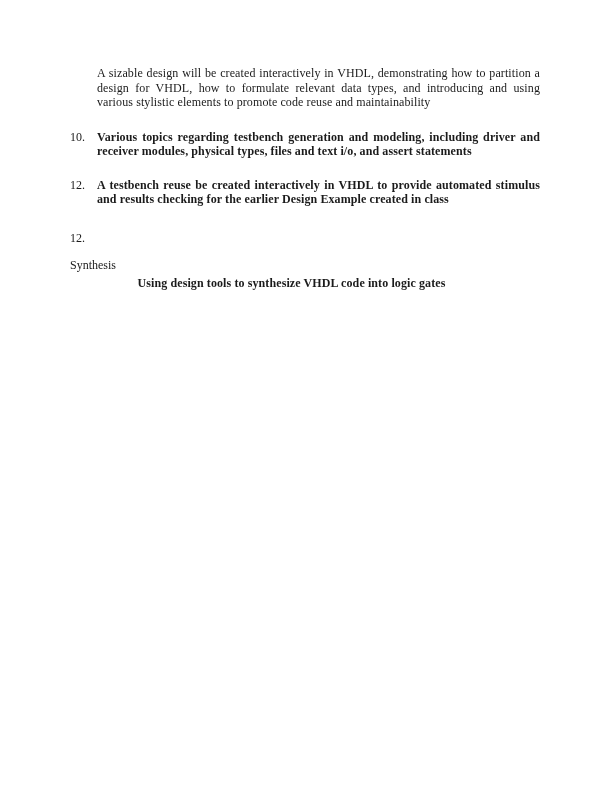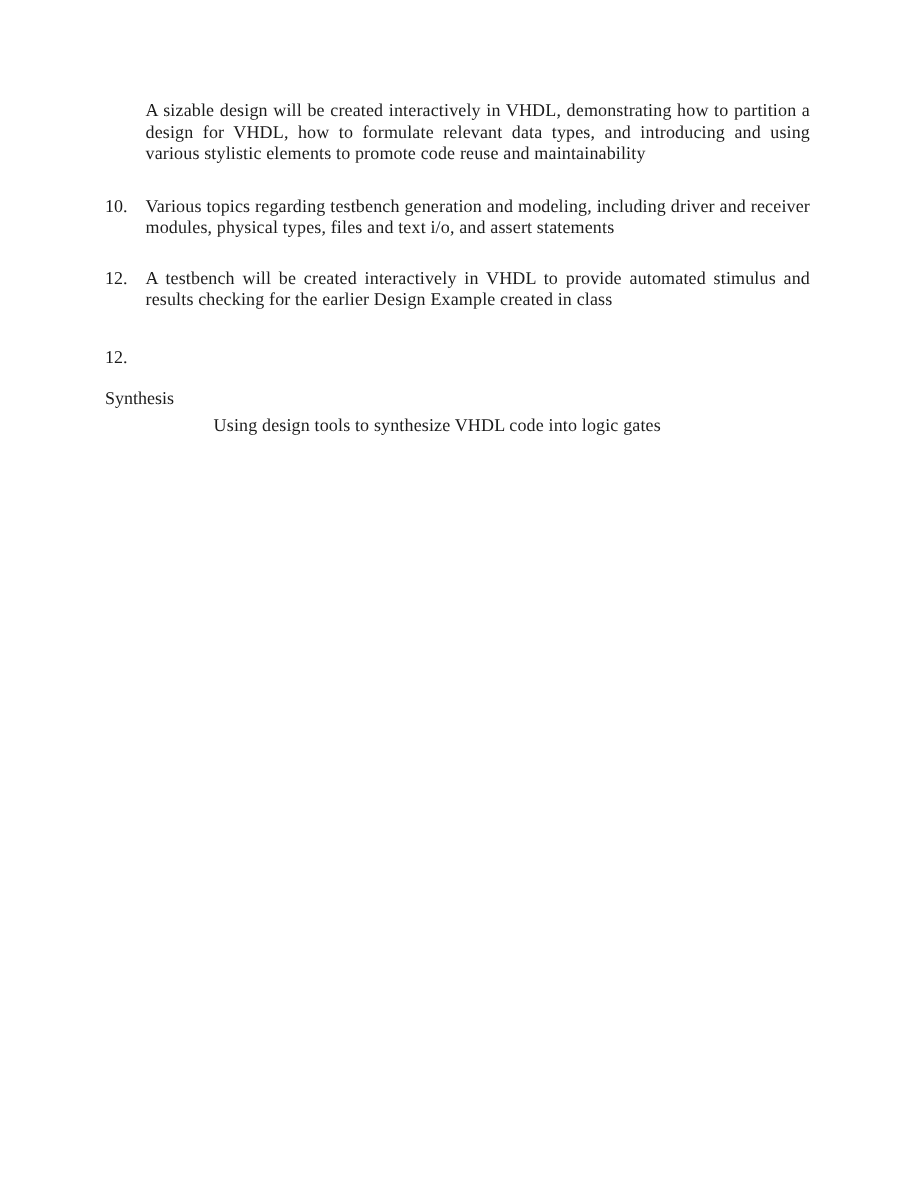--- a/index.html
+++ b/index.html
@@ -45,20 +45,21 @@
   .item-10 { margin-top: 20px; }
   .item-11 { margin-top: 19px; }
   .item-12 { margin-top: 24px; flex-direction: column; }
   .item-title {
     margin: 0 0 4px 0;
   }
   .item-body {
     margin: 0;
     text-align: justify;
     letter-spacing: 0.1px;
+    font-weight: bold;
   }
   .item-body.single-line {
     text-align: center;
   }
 </style>
 </head>
 <body>
 
 <div class="page">
   <div class="content">
@@ -68,21 +69,21 @@
     <div class="outline-item item-10">
       <div class="num-col">10.</div>
       <div class="text-col">
         <p class="item-body">Various topics regarding testbench generation and modeling, including driver and receiver modules, physical types, files and text i/o, and assert statements</p>
       </div>
     </div>
 
     <div class="outline-item item-11">
       <div class="num-col">12.</div>
       <div class="text-col">
-        <p class="item-body">A testbench will be created interactively in VHDL to provide automated stimulus and results checking for the earlier Design Example created in class</p>
+        <p class="item-body">A testbench reuse be created interactively in VHDL to provide automated stimulus and results checking for the earlier Design Example created in class</p>
       </div>
     </div>
 
     <div class="outline-item item-12">
       <div class="num-col">12.</div>
       <div class="text-col">
         <p class="item-title">Synthesis</p>
         <p class="item-body single-line">Using design tools to synthesize VHDL code into logic gates</p>
       </div>
     </div>

